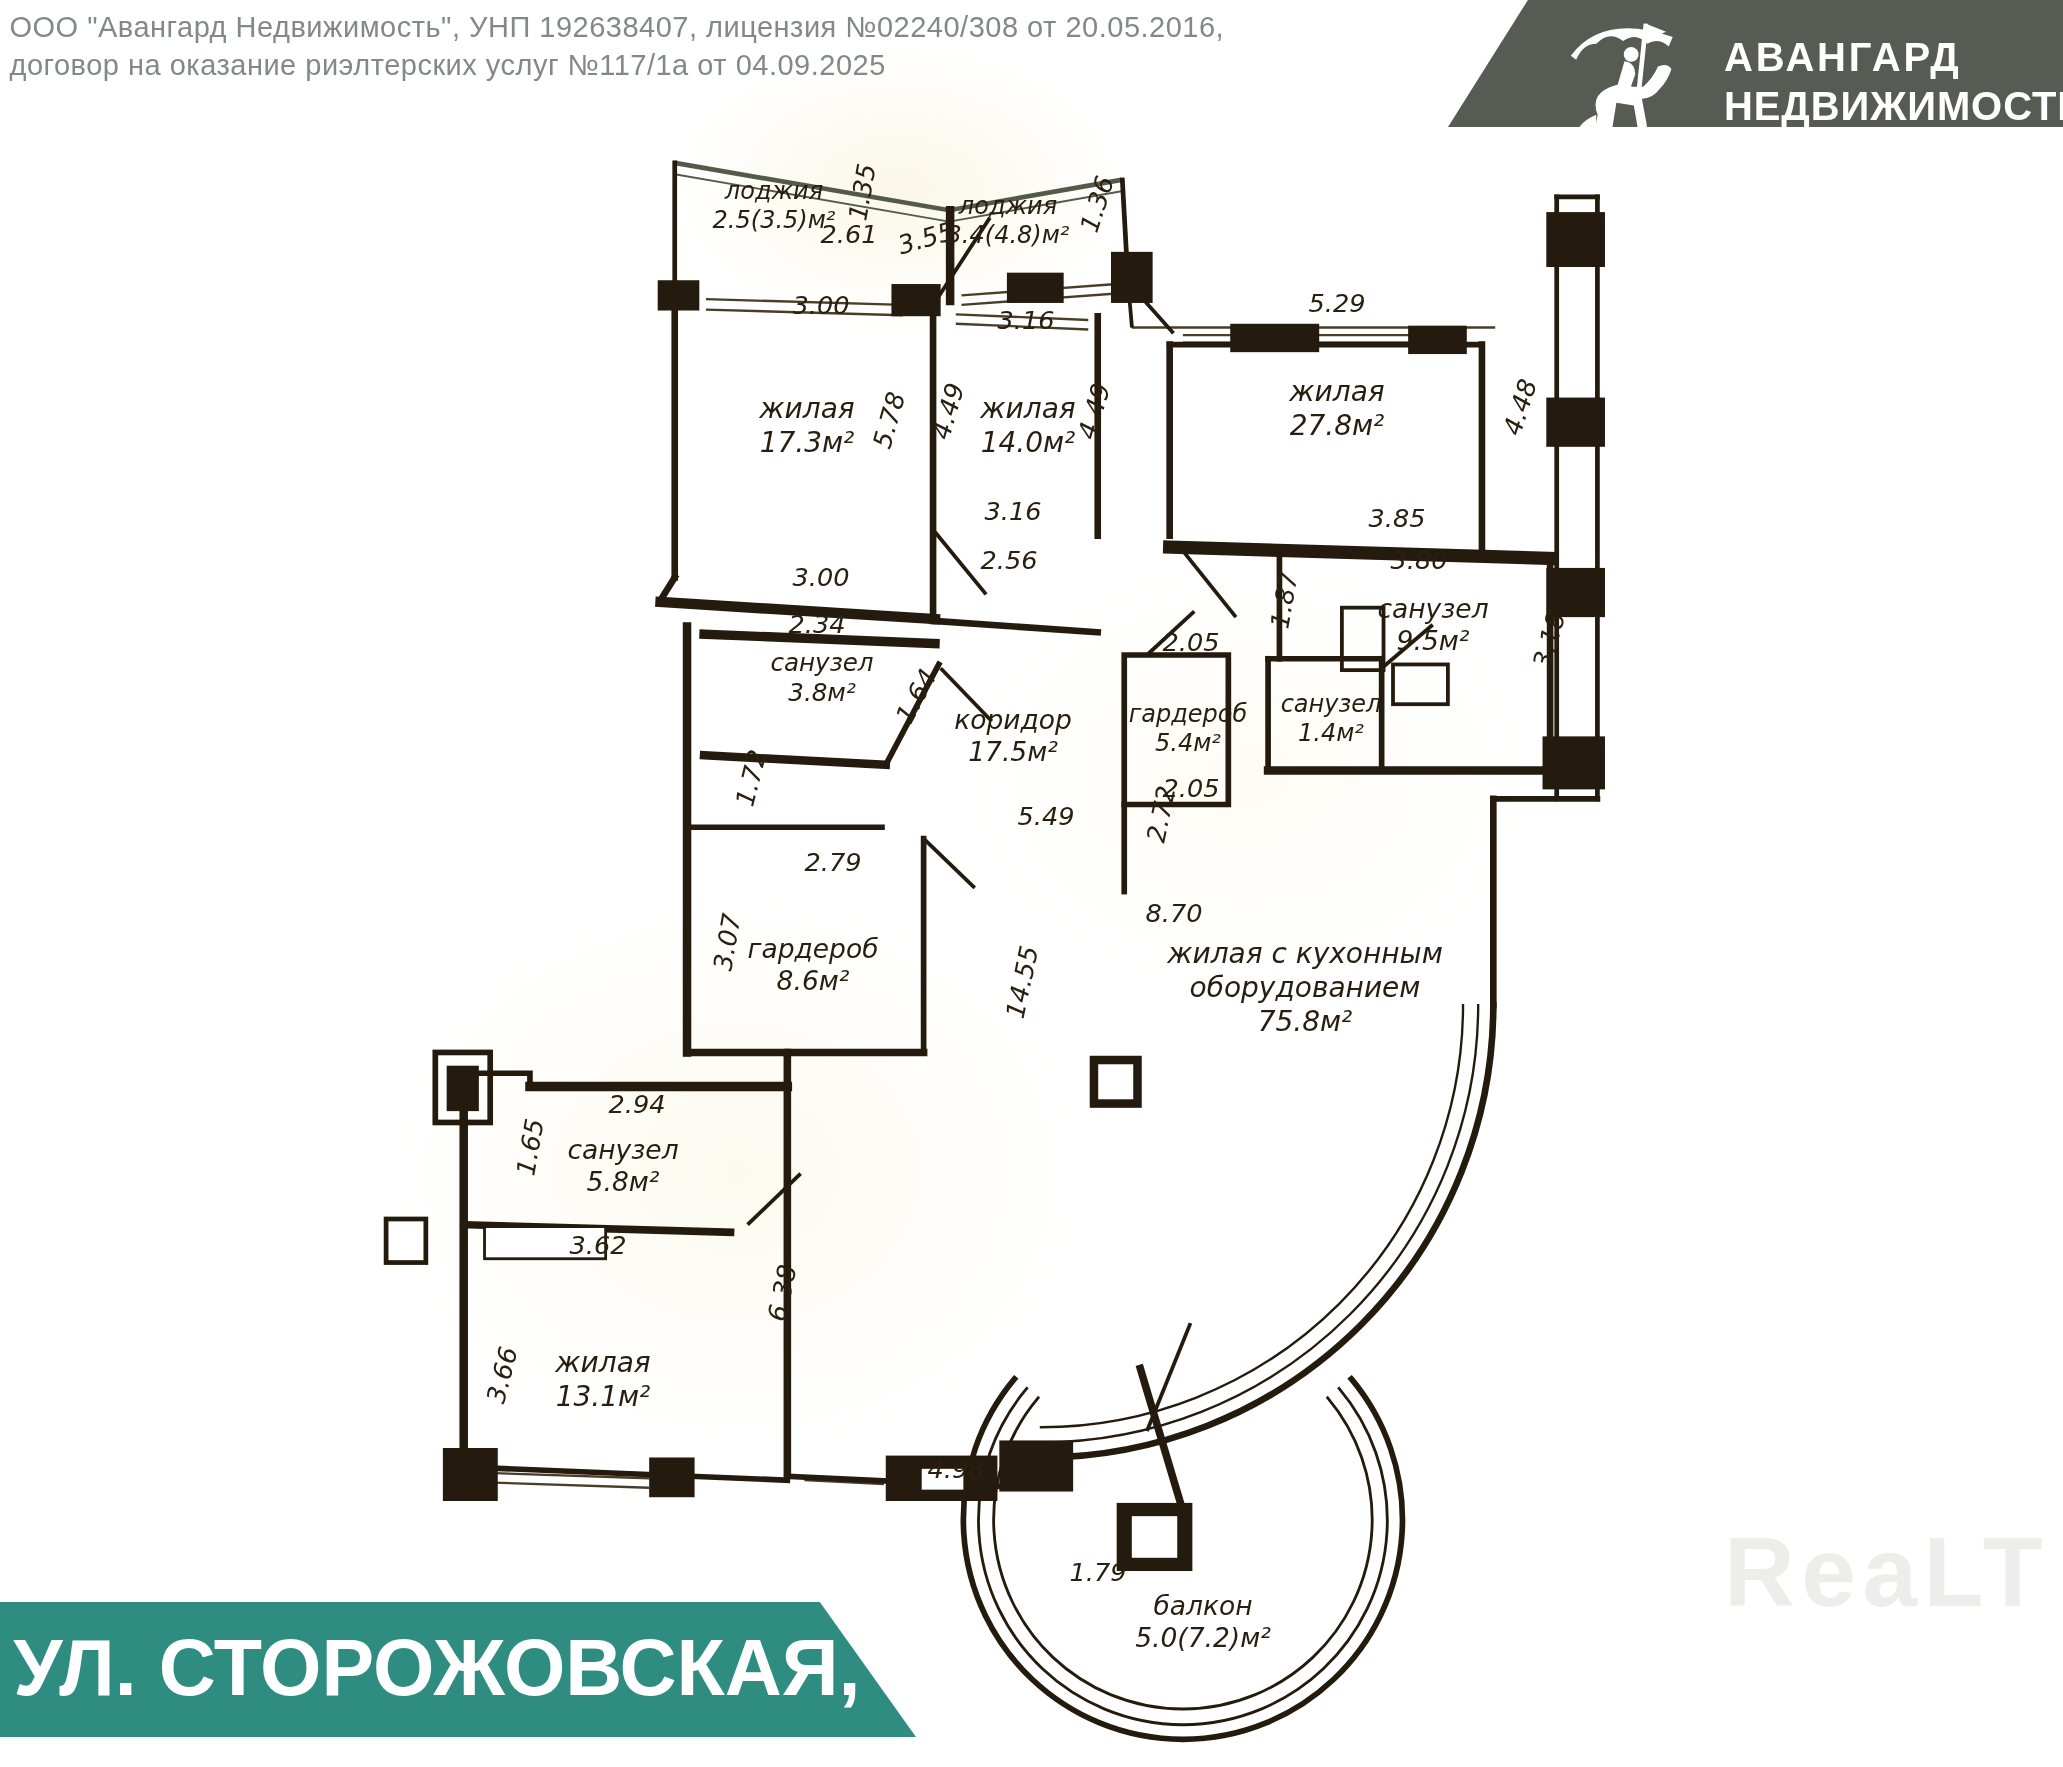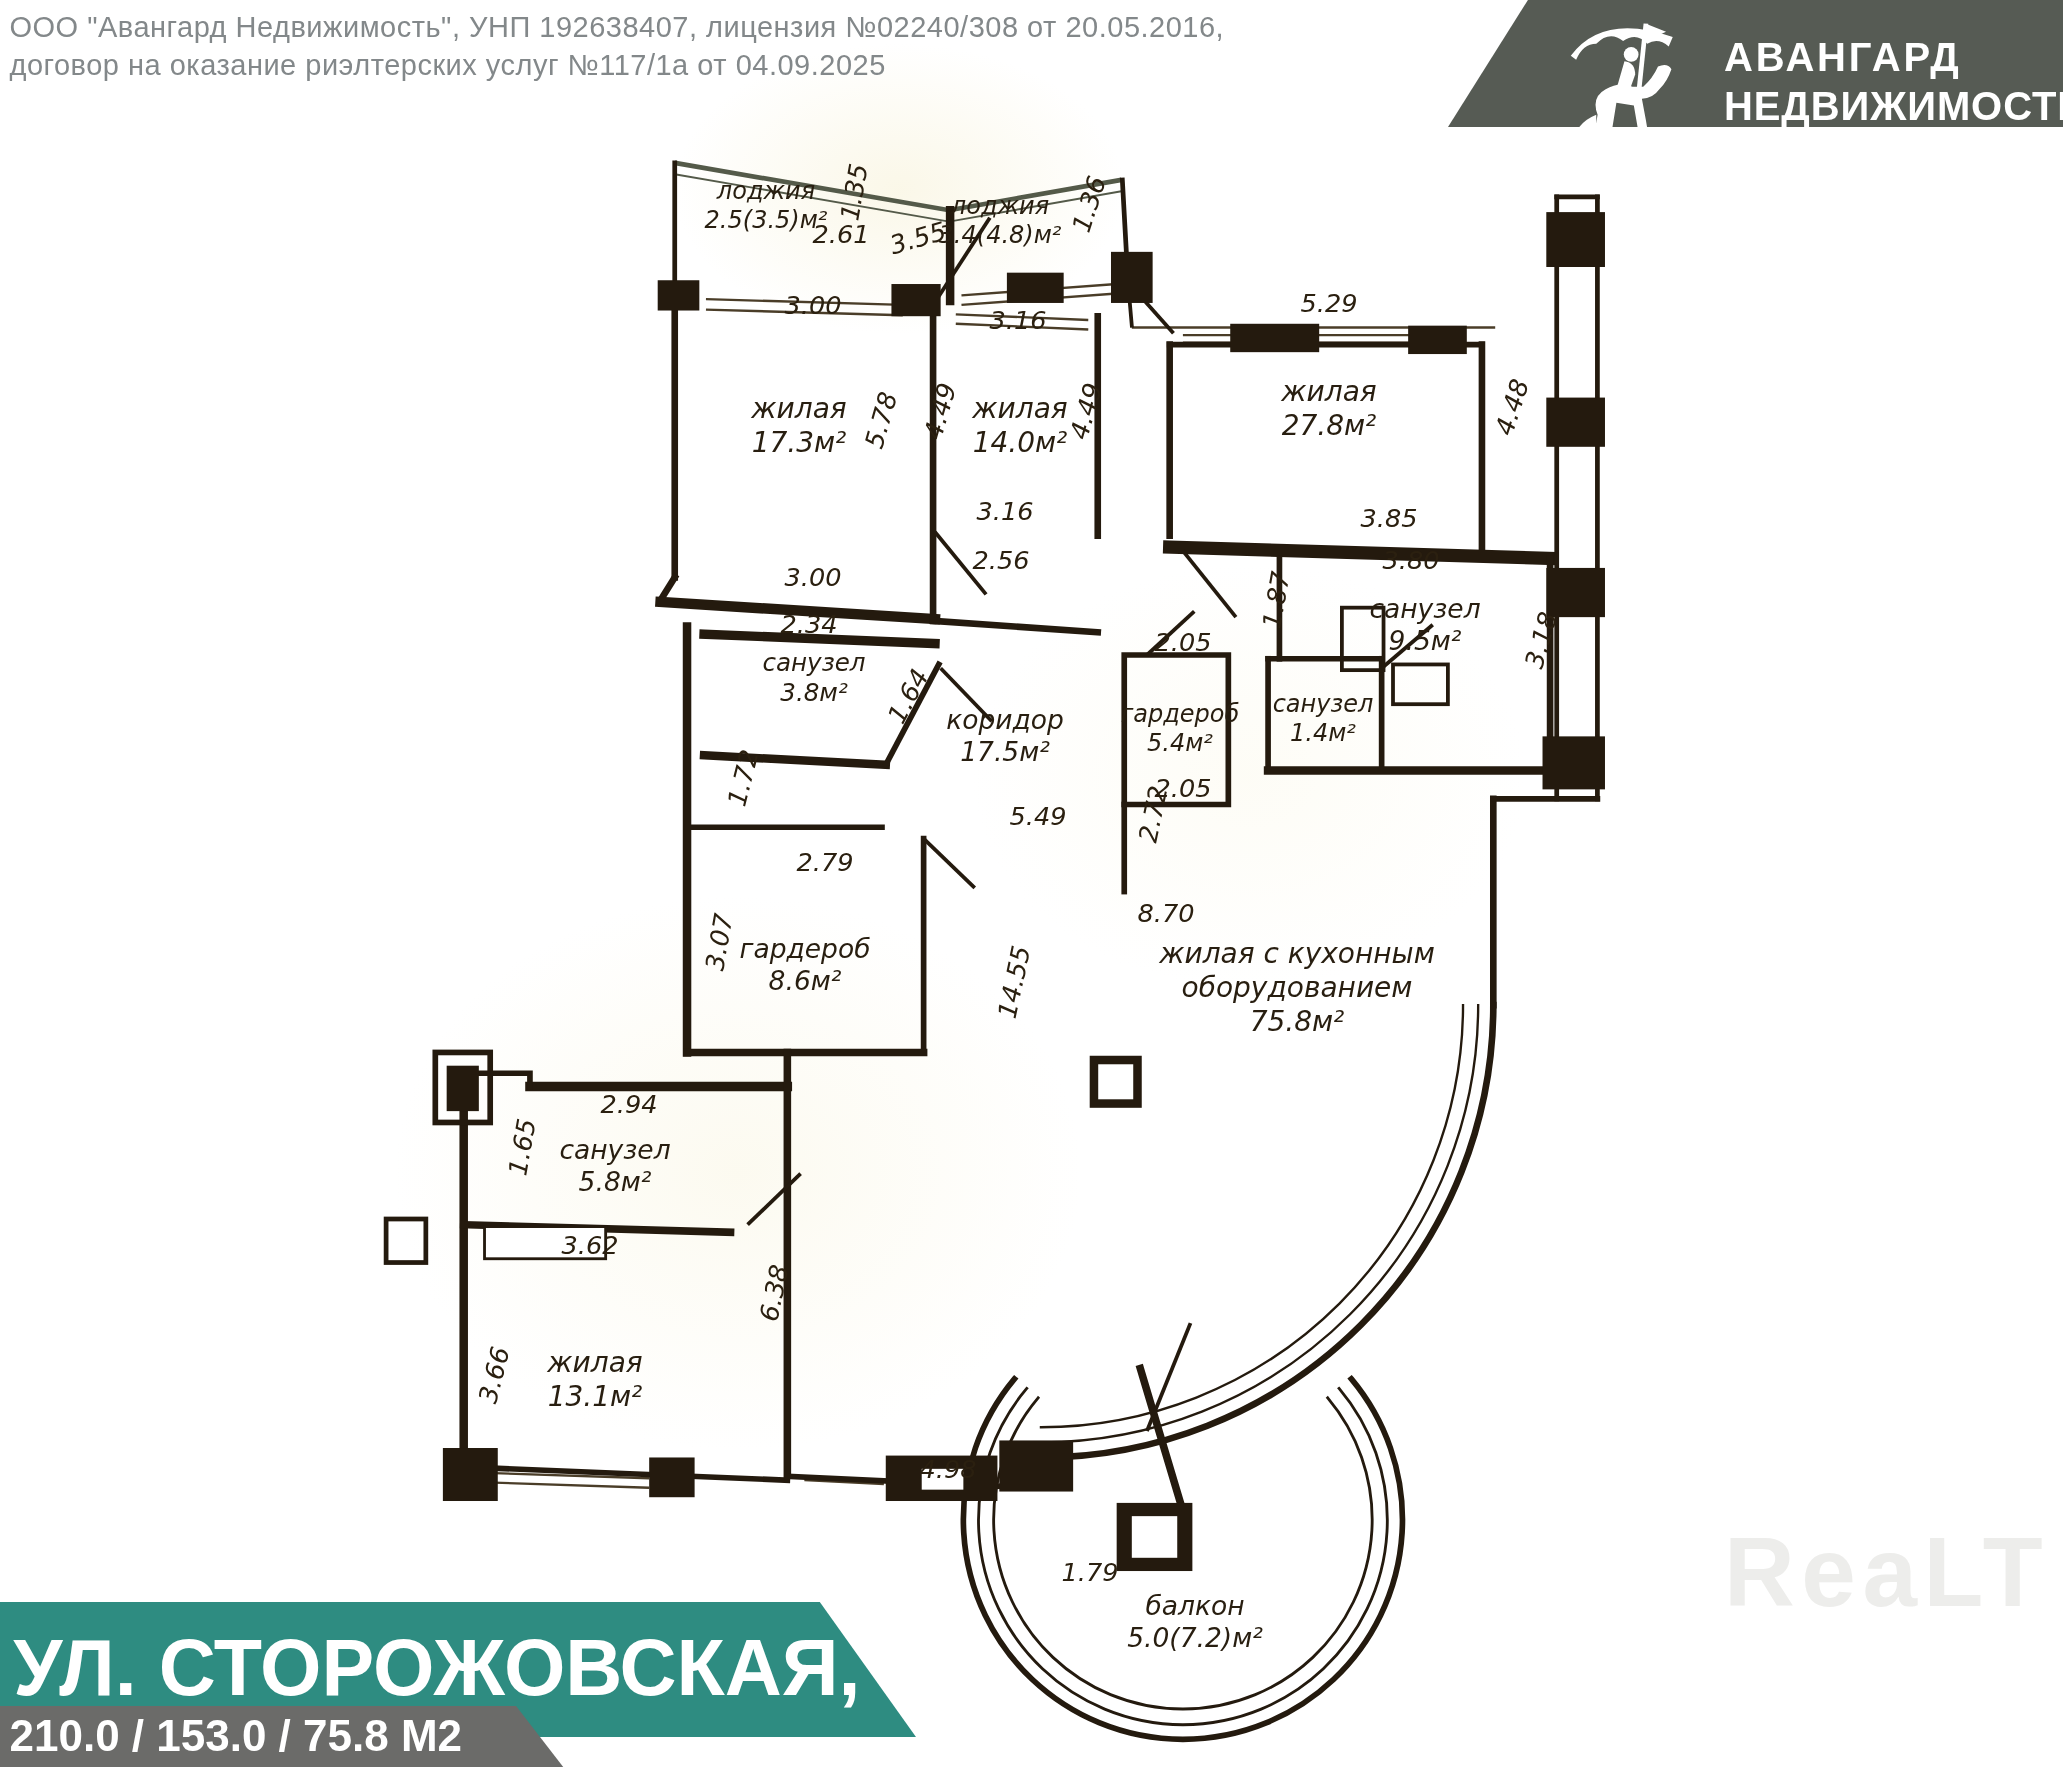--- a/index.html
+++ b/index.html
@@ -11,21 +11,21 @@
     font-family:"Liberation Sans",sans-serif;}
   .license{position:absolute;left:9.5px;top:7.6px;width:1372px;color:#83888a;
     font-size:29px;line-height:38px;letter-spacing:0.5px;font-weight:400;}
   .banner{position:absolute;left:1448px;top:0;width:615px;height:127px;background:#565b54;
     clip-path:polygon(13% 0,100% 0,100% 100%,0 100%);}
   .brand-text{position:absolute;left:276px;top:34px;color:#fff;font-weight:bold;}
   .brand-text .l1{font-size:40px;letter-spacing:2.8px;line-height:47px;}
   .brand-text .l2{font-size:40px;letter-spacing:0.9px;line-height:51px;}
   .knight{position:absolute;left:104px;top:9.5px;width:161px;height:148px;}
   .plan-svg{position:absolute;left:0;top:0;width:2063px;height:1768px;}
-  .labels{position:absolute;left:4px;top:0;width:1825px;height:1768px;pointer-events:none;}
+  .labels{position:absolute;left:12px;top:0;width:1825px;height:1768px;pointer-events:none;}
   .room-label{position:absolute;transform:translate(-50%,-50%);text-align:center;
     font-family:"DejaVu Sans",sans-serif;font-style:italic;color:#281e10;line-height:1.22;white-space:nowrap;}
   .dim-label{position:absolute;font-family:"DejaVu Sans",sans-serif;font-style:italic;
     color:#2b2010;font-size:25.6px;white-space:nowrap;}
   .watermark{position:absolute;left:1724px;top:1516px;font-size:98px;font-weight:bold;
     letter-spacing:6.6px;color:#ededeb;}
   .addr-banner{position:absolute;left:0;top:1602px;width:916px;height:135px;background:#2e8c81;
     clip-path:polygon(0 0,89.5% 0,100% 100%,0 100%);z-index:5;}
   .addr-banner .txt{position:absolute;left:13.2px;top:0;color:#fff;font-weight:bold;
     font-size:79px;line-height:132px;letter-spacing:0px;}
@@ -279,18 +279,15 @@
       <div class="dim-label" style="left: 490px; top: 1375px; transform: translate(-50%, -50%) rotate(-76deg);">3.66</div>
       <div class="dim-label" style="left: 944px; top: 1469px; transform: translate(-50%, -50%) rotate(0deg);">4.98</div>
       <div class="dim-label" style="left: 1086px; top: 1572px; transform: translate(-50%, -50%) rotate(0deg);">1.79</div>
     </div>
 
   <div class="watermark">ReaLT</div>
 
   <div class="addr-banner" style="background: rgb(46, 140, 129);">
     <div class="txt">УЛ. СТОРОЖОВСКАЯ, 6</div>
   </div>
-  <div class="area-banner" style="background: rgb(107, 107, 105);">
-    <div class="txt">210.0 / 153.0 / 75.8 М2</div>
-  </div>
 
 </div>
 
 
 </body></html>

